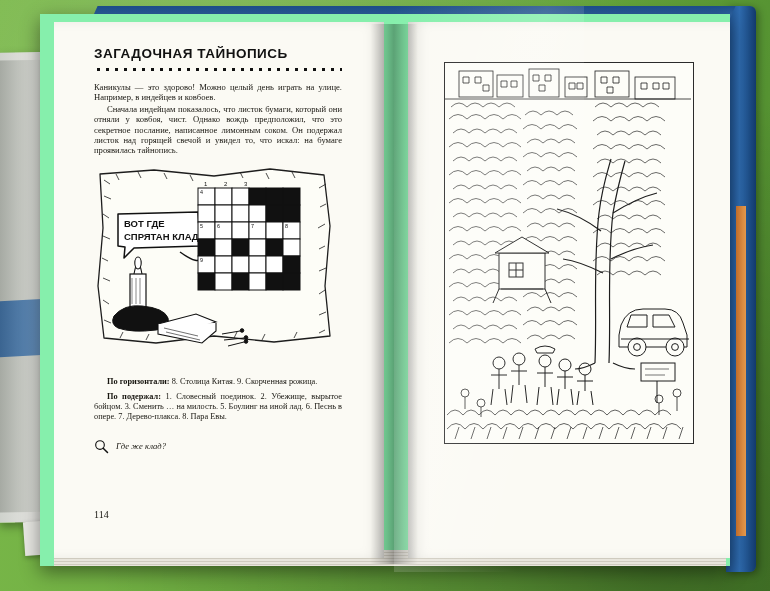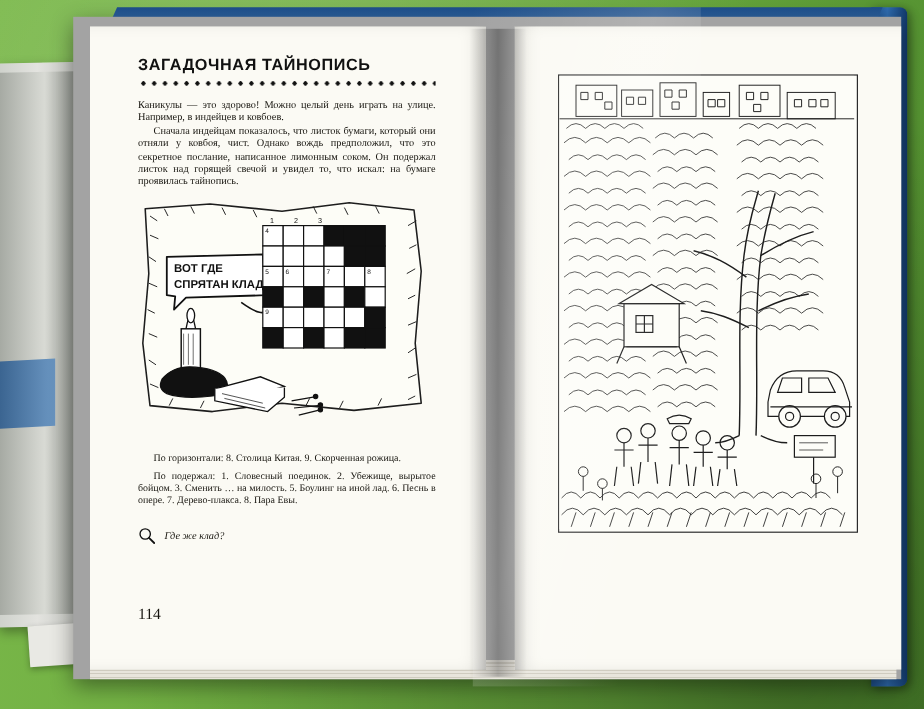--- a/index.html
+++ b/index.html
@@ -57,22 +57,22 @@
     position:absolute;left:60px;top:0;right:24px;height:16px;
     background:linear-gradient(180deg,#1d4f8c,#3b74b4);
     transform:skewX(-24deg);
   }
   .cover-strip-orange{
     position:absolute;right:10px;top:200px;width:10px;height:330px;
     background:linear-gradient(90deg,#e07b2a,#f2a04a);
     opacity:.95;
   }
   .pages{
-    position:absolute;left:27px;top:8px;width:690px;height:552px;
-    background:#a3a3a3;
+    position:absolute;left:6px;top:8px;width:690px;height:552px;
+    background:#86efac;
     box-shadow:0 6px 18px rgba(0,0,0,.45);
   }
   .page-block-edge{ 
     position:absolute;left:14px;bottom:0;width:672px;height:16px;
     background:repeating-linear-gradient(180deg,#e8e5dc 0 2px,#cfcbbf 2px 3px);
   }
   .gutter{
     position:absolute;left:330px;top:10px;width:48px;height:540px;
     background:linear-gradient(90deg,rgba(0,0,0,0) 0%,rgba(0,0,0,.20) 35%,rgba(0,0,0,.32) 50%,rgba(0,0,0,.18) 70%,rgba(0,0,0,0) 100%);
     pointer-events:none;
@@ -107,28 +107,28 @@
   .illus{
     position:relative;margin:10px 0 6px 0;width:248px;height:205px;
   }
   .illus svg{display:block;}
 
   .clue-block{margin-top:6px;}
   .clue-block p{
     margin:0 0 5px 0;font-size:8.3px;line-height:10.2px;
     text-align:justify;color:#17150f;text-indent:13px;
   }
-  .clue-block b{font-weight:normal;}
+  .clue-block b{font-weight:bold;}
   .ans-line{
     margin-top:16px;display:flex;align-items:center;gap:7px;
     font-size:8.6px;color:#17150f;font-style:italic;
   }
   .magnifier{width:15px;height:15px;flex:0 0 auto;}
   .page-num{
-    position:absolute;left:40px;bottom:38px;font-size:13px;color:#17150f;
+    position:absolute;left:40px;bottom:38px;font-size:10px;color:#17150f;
   }
 
   
   .rp-frame{
     position:absolute;left:36px;top:40px;width:248px;height:380px;
     border:1.4px solid #2b2b2b;background:#fdfdf8;overflow:hidden;
   }
   .rp-frame svg{display:block;}
 
   

